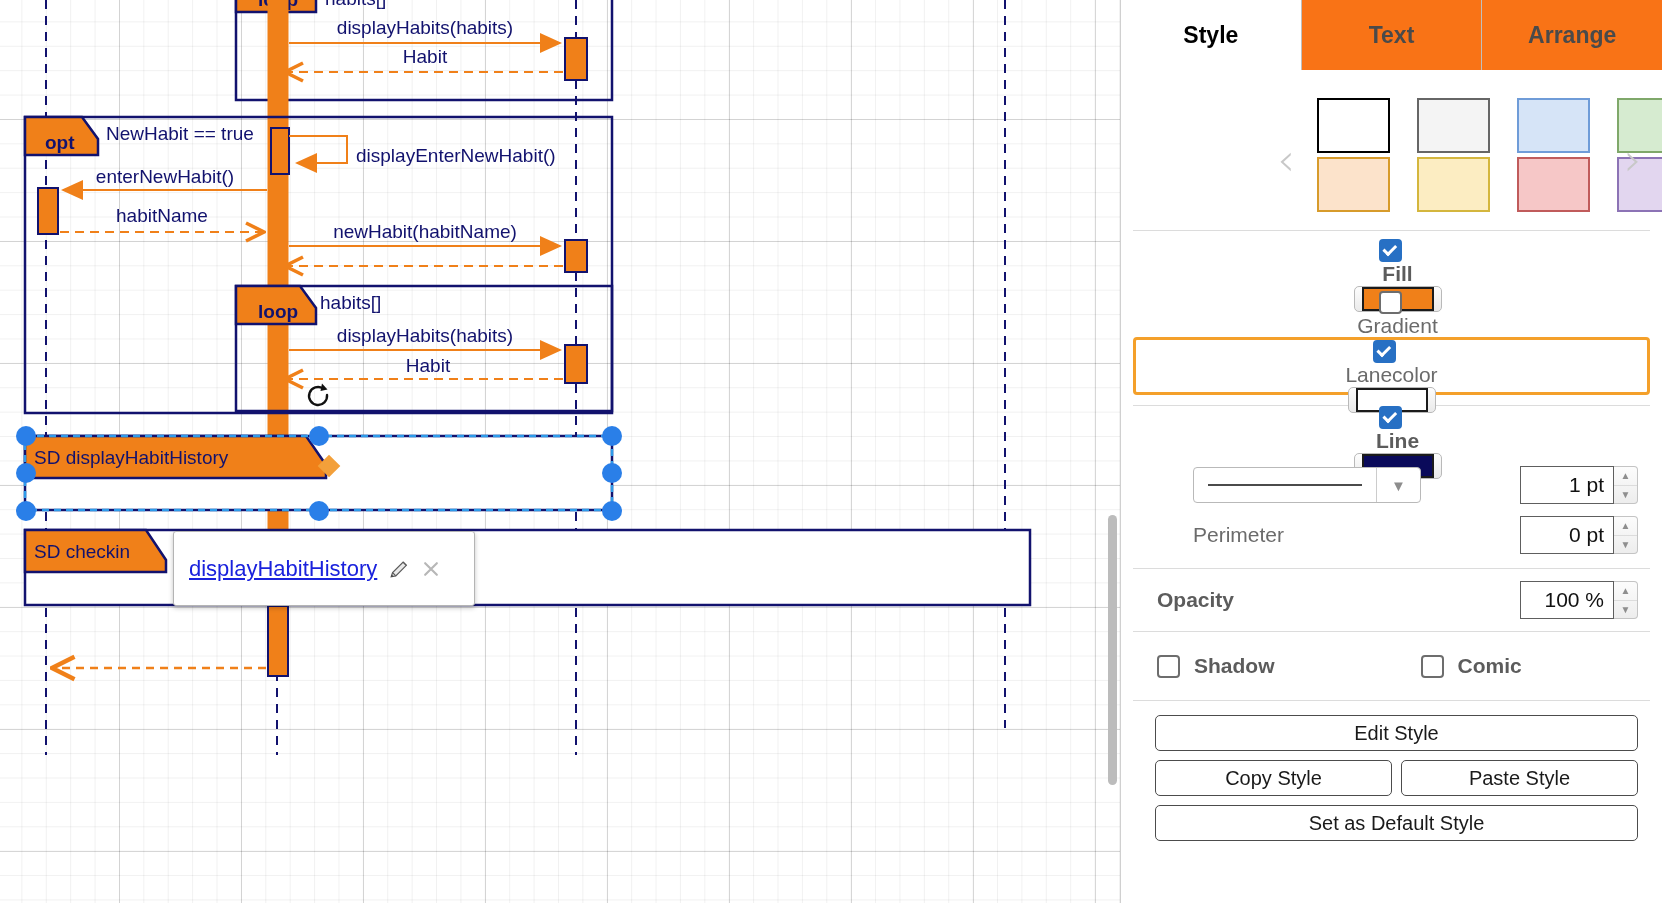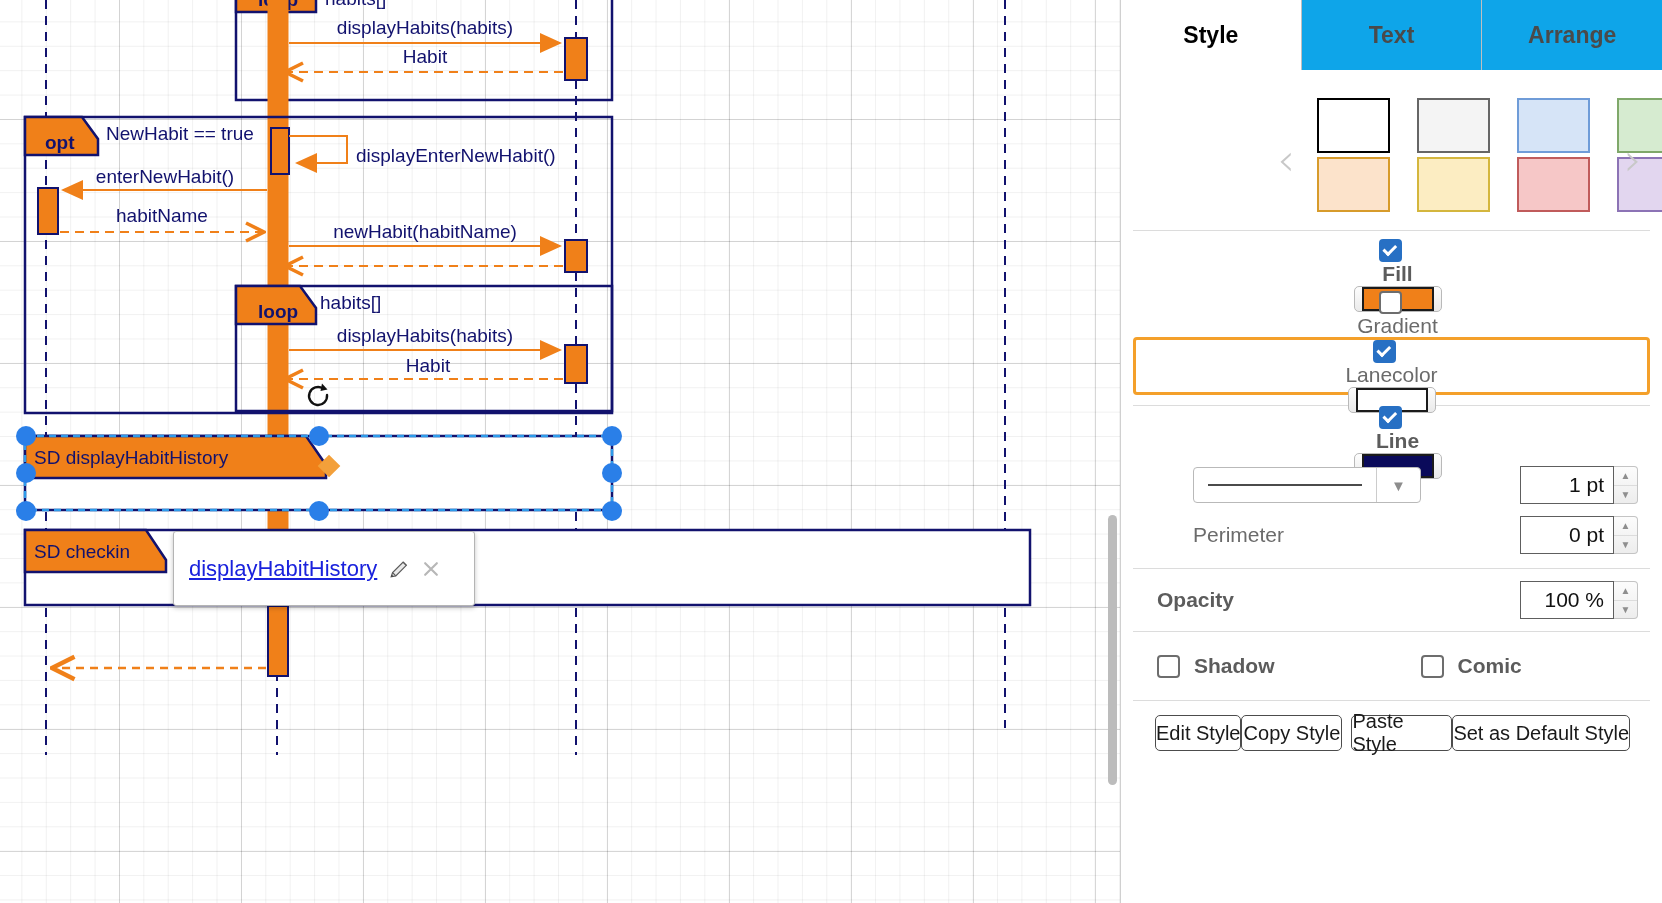--- a/index.html
+++ b/index.html
@@ -61,21 +61,21 @@
   #panel {
     width: 542px; height: 903px; background: #ffffff;
     border-left: 1px solid #d0d0d0;
     display: flex; flex-direction: column;
     position: relative;
   }
   .tabs { display: flex; height: 70px; flex: 0 0 70px; background:#d2d2d2; }
   .tab {
     flex: 1; display: flex; align-items: center; justify-content: center;
     font-size: 23px; font-weight: bold; color: #4a4a4a;
-    background: #0ea5e9; border-right: 1px solid #bfbfbf; cursor: default;
+    background: #f97316; border-right: 1px solid #bfbfbf; cursor: default;
   }
   .tab:last-child { border-right: none; }
   .tab.active { background: #ffffff; color: #000000; }
 
   .panel-body { flex: 1; overflow: hidden; }
   .divider { height: 1px; background: #dcdcdc; margin: 0 12px; }
 
   
   .swatch-block { position: relative; padding: 28px 0 28px 0; height: 160px; }
   .swatch-grid {
@@ -150,21 +150,21 @@
   .stepper div:first-child { border-bottom: 1px solid #dcdcdc; }
 
   .perimrow { display:flex; align-items:center; padding: 0 24px 0 72px; height:50px; }
   .perimrow .plabel { font-size:21px; }
 
   .opacityrow { display:flex; align-items:center; padding: 0 24px 0 36px; height: 62px; }
 
   .togglerow { display:flex; align-items:center; padding: 0 24px 0 36px; height: 68px; }
   .togglerow .gap { width: 146px; }
 
-  .btnwrap { padding: 14px 24px 0 34px; display:flex; flex-direction:row; }
+  .btnwrap { padding: 14px 24px 0 34px; display:flex; flex-direction:column; gap: 9px; }
   .btn {
     height: 36px; border: 1px solid #4c4c4c; border-radius: 5px; background:#fff;
     display:flex; align-items:center; justify-content:center;
     font-size: 20px; color:#1a1a1a;
   }
   .btnrow2 { display:flex; gap: 9px; }
   .btnrow2 .btn { flex: 1; }
 </style>
 </head>
 <body>

